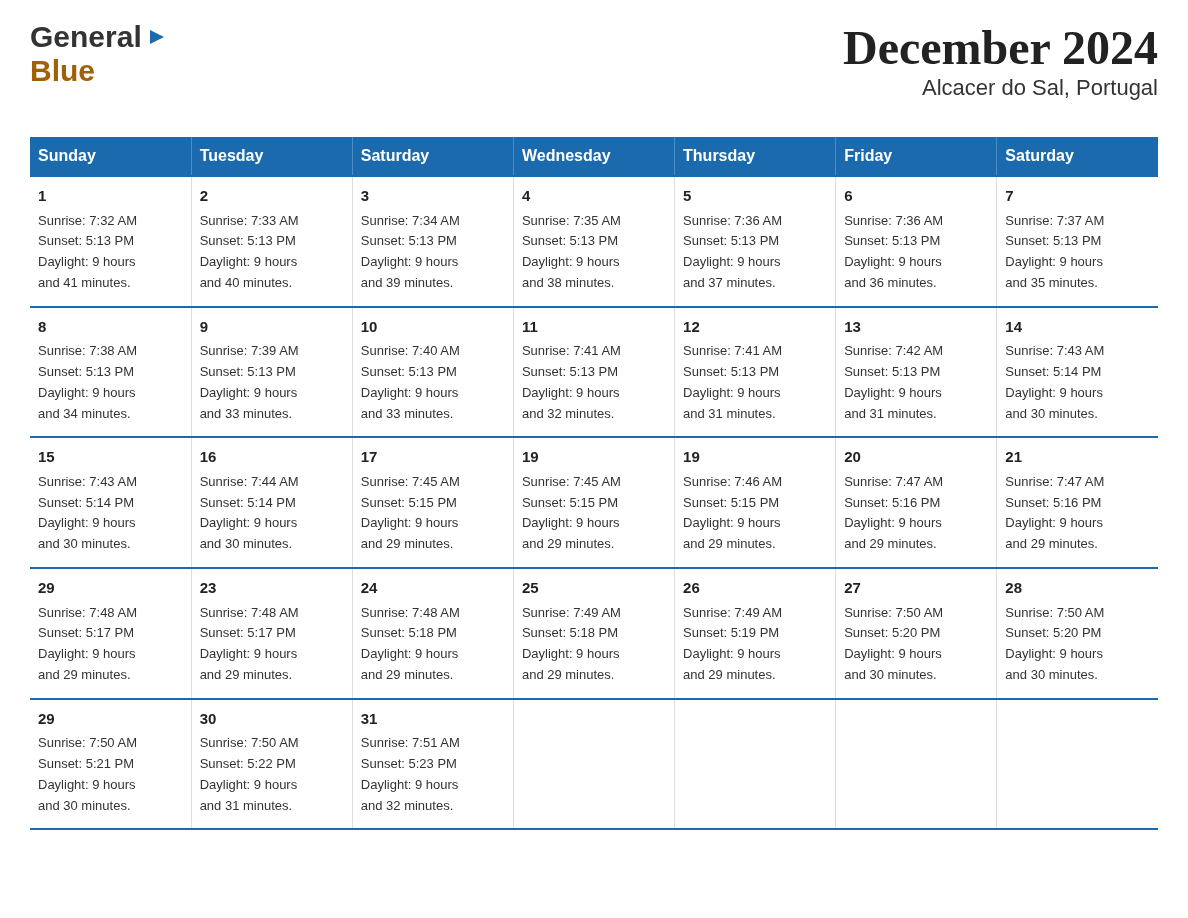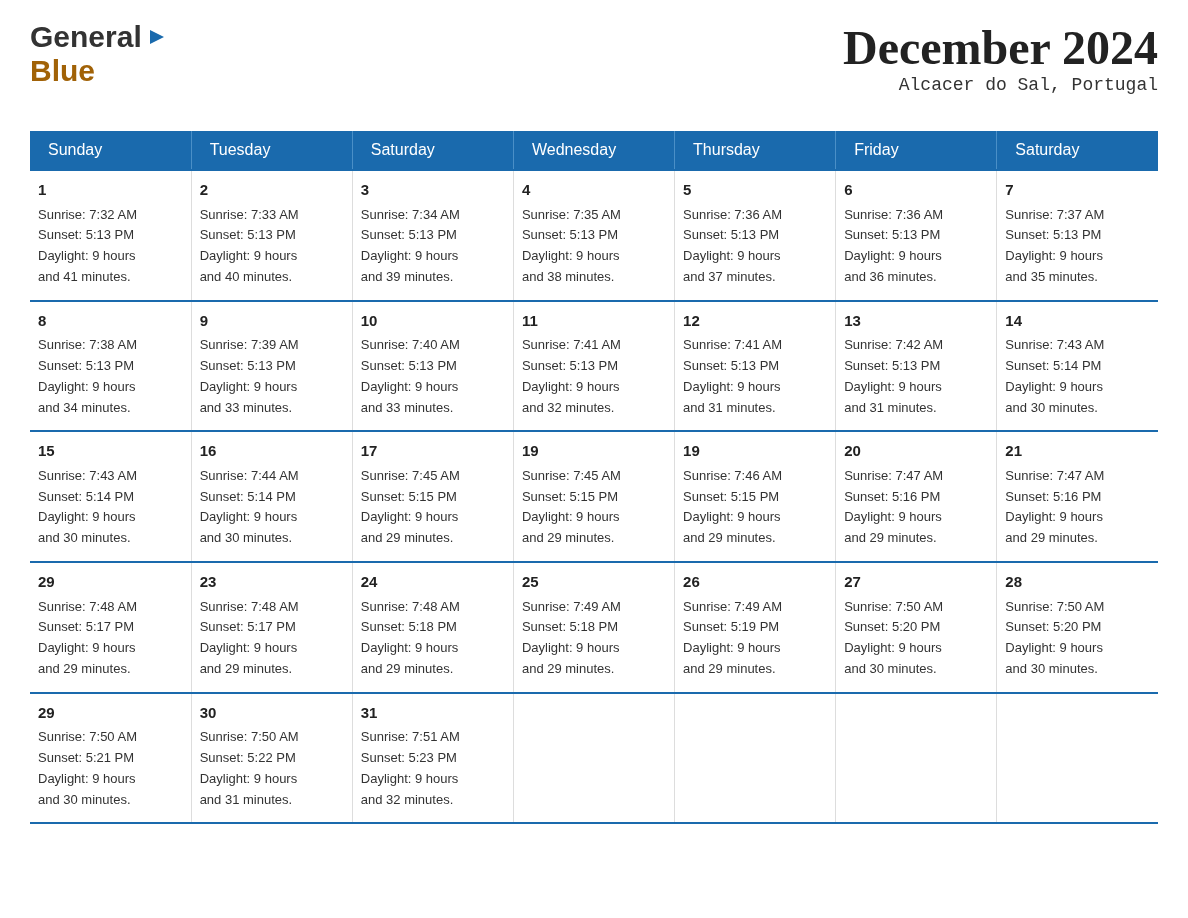--- a/index.html
+++ b/index.html
@@ -29,36 +29,36 @@
     .title-area {
       text-align: right;
     }
     .month-title {
       font-size: 48px;
       font-weight: bold;
       color: #222;
       font-family: Georgia, serif;
     }
     .location {
-      font-size: 18px;
+      font-size: 22px;
       color: #333;
-      font-family: Liberation Mono, monospace;
+      font-family: Liberation Sans, sans-serif;
     }
     table {
       width: 100%;
       border-collapse: collapse;
       table-layout: fixed;
     }
     thead tr th {
       background-color: #1a6aad;
       color: #fff;
-      padding: 10px 18px;
+      padding: 10px 8px;
       text-align: left;
       font-size: 16px;
-      font-weight: normal;
+      font-weight: bold;
       border-right: 1px solid #4a8fc7;
     }
     thead tr th:last-child {
       border-right: none;
     }
     tbody tr {
       border-top: 2px solid #1a6aad;
     }
     tbody tr td {
       vertical-align: top;

